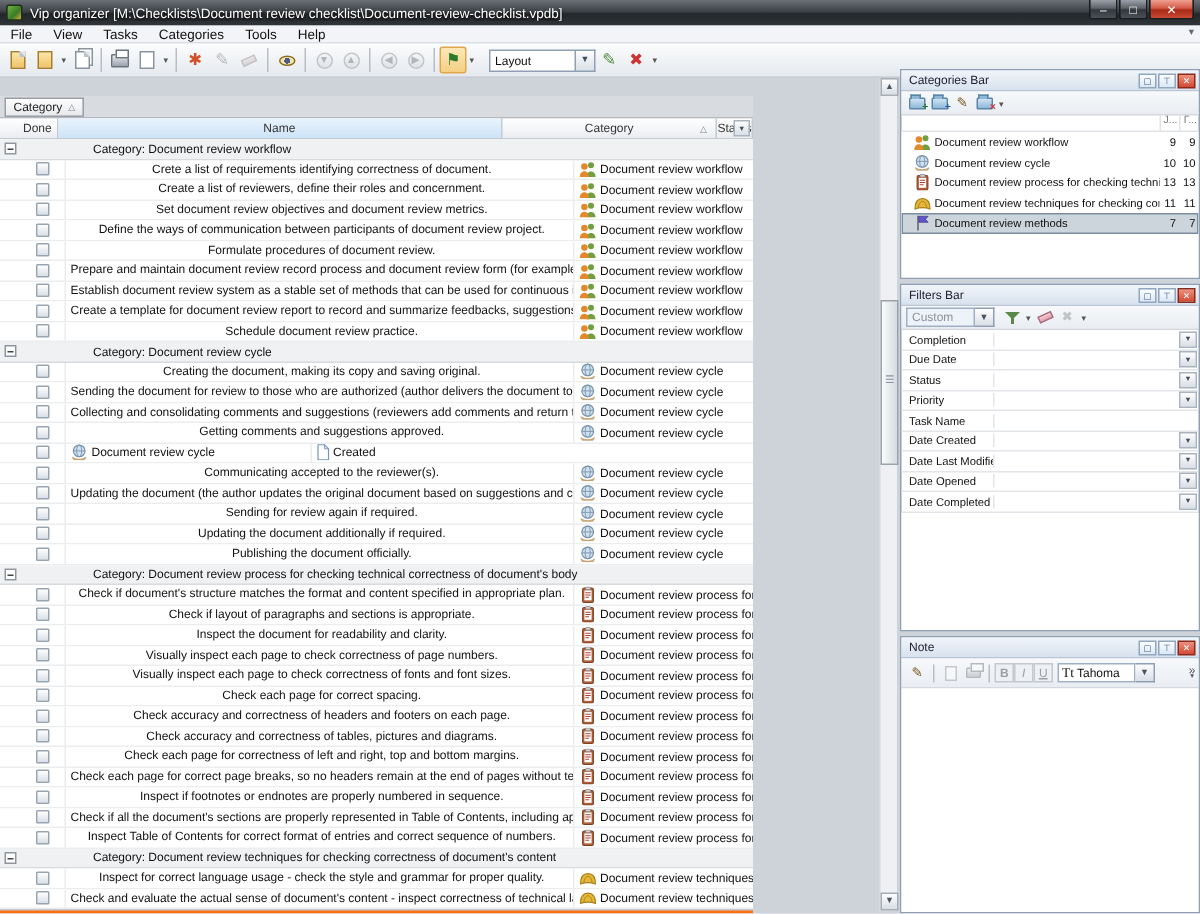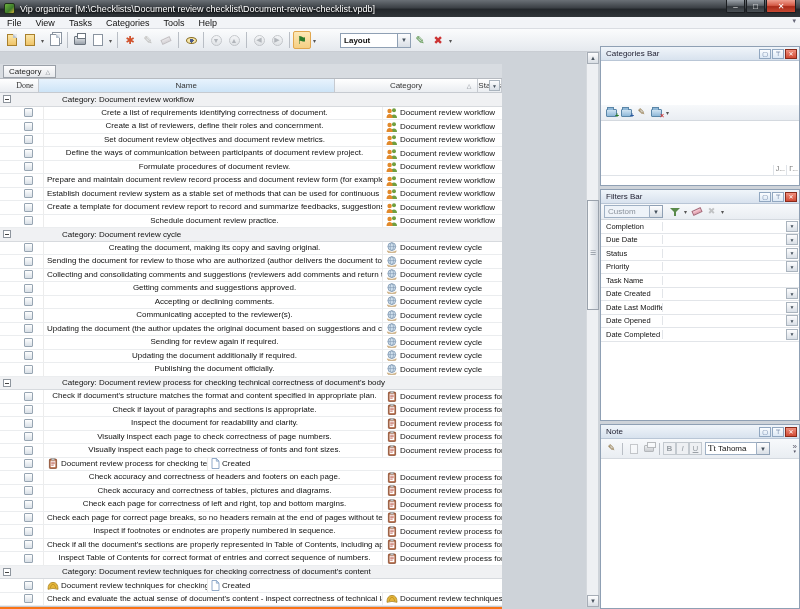--- a/index.html
+++ b/index.html
@@ -39,36 +39,36 @@
   .mini-page.note { background:linear-gradient(#fbe6a9,#efc468); border-color:#a8802c; }
   .mini-page.copy { box-shadow:2px -2px 0 -1px #fff, 2px -2px 0 0 #8a94a0; }
   .mini-page .fold { position:absolute; right:-1px; top:-1px; width:0; height:0;
     border-top:4px solid #e5e9ee; border-left:4px solid #b9c4cf; }
   .mini-print { width:12px; height:9px; background:linear-gradient(#e8ebee,#9aa2ab); border:1px solid #6a737d; border-radius:1px; position:relative; }
   .mini-print:before { content:""; position:absolute; left:2px; top:-4px; width:7px; height:4px; background:#fff; border:1px solid #6a737d; }
   .glyph { font-size:11px; line-height:1; }
   .eye { width:11px; height:7px; border:1px solid #8a6d1f; border-radius:50%; background:radial-gradient(circle at 50% 50%, #4a5a8a 0 2px, #f6e6a8 2px); }
   .circ { width:11px; height:11px; border-radius:50%; border:1px solid #7585a0; background:linear-gradient(#f2f6fa,#c6d4e4);
     color:#41618c; font-size:7px; display:flex; align-items:center; justify-content:center; }
-  #layout-combo { display:flex; margin-left:22px;font-weight:bold; }
+  #layout-combo { display:flex; margin-left:8px; }
   #layout-combo .cval { width:58px; height:15px; background:#fff; border:1px solid #8fa0b4; font-size:8px; line-height:13px; padding-left:3px; }
   .cbtn { width:13px; height:15px; border:1px solid #8fa0b4; border-left:none;
     background:linear-gradient(#fdfdfe,#d9dfe6); color:#44505c; font-size:6px; display:flex; align-items:center; justify-content:center; }
   .eraser { width:10px; height:5px; background:linear-gradient(#f8cfd8,#e49aaa); border:1px solid #a86a7a; transform:rotate(-25deg); }
 
   
   #grid { position:absolute; left:0; top:64px; width:502px; height:557px; background:#fff; }
   #groupby { height:15px; background:#d8dce1; border-bottom:1px solid #b6bac0; display:flex; align-items:center; padding-left:3px; }
   #groupby-chip { height:13px; border:1px solid #9aa0a8; background:linear-gradient(#fdfdfe,#e7e9ec);
     display:flex; align-items:center; padding:0 5px; font-size:8px; color:#222; }
   .sorttri { font-size:6px; color:#7c828a; margin-left:4px; }
   #ghead { height:14px; display:flex; border-bottom:1px solid #c6cad0; background:linear-gradient(#ffffff,#eaedf1); font-size:8px; color:#333; }
   .hc { border-right:1px solid #c6cad0; display:flex; align-items:center; justify-content:center; position:relative; }
   #h-ind { width:14px; border-right:none; }
-  #h-done { width:30px;font-family:Liberation Serif, serif; }
+  #h-done { width:30px; }
   #h-name { width:339px; background:linear-gradient(#e8f3fd,#cde4f7); }
   #h-cat { width:164px; }
   #h-status { flex:1; }
   #status-filter-btn { position:absolute; right:1px; top:1px; width:11px; height:11px; border:1px solid #aab4be;
     background:linear-gradient(#fdfdfe,#d9dfe6); color:#44505c; font-size:5px; display:flex; align-items:center; justify-content:center; }
   #gbody { height:513px; overflow:hidden; background:#fff; }
   .grow { height:13.5px; background:#f0f1f3; border-bottom:1px solid #d7dade; display:flex; align-items:center;gap:47px; }
   .expander { width:8px; height:8px; border:1px solid #8e959d; background:#fff; margin-left:3px; position:relative; flex:none; }
   .expander:before { content:""; position:absolute; left:1px; top:3px; width:4px; height:1px; background:#444; }
   .glabel { margin-left:4px; white-space:nowrap; overflow:hidden; }
@@ -88,21 +88,21 @@
   .sbtn { position:absolute; left:0; width:12px; height:12px; border:1px solid #a6adb6;
     background:linear-gradient(#fdfdfe,#d9dee4); color:#4a5560; font-size:6px; display:flex; align-items:center; justify-content:center; }
   #sb-up { top:0; }
   #sb-down { bottom:0; }
   #sb-thumb { position:absolute; left:0; top:148px; width:12px; height:110px; border:1px solid #9aa2ac;
     background:linear-gradient(90deg,#fafbfc,#d5dbe2); }
   #sb-thumb:before { content:"☰"; position:absolute; left:2px; top:48px; font-size:7px; color:#8a929c; }
 
   
   .panel { position:absolute; left:600px; width:200px; border:1px solid #8fa0b4; background:#fff; display:flex; flex-direction:column; }
-  #p-categories { top:46px; height:140px;gap:44px; }
+  #p-categories { top:46px; height:140px; }
   #p-filters { top:189px; height:232px; }
   #p-note { top:424px; height:185px; }
   .ptitle { height:14px; flex:none; background:linear-gradient(#f0f5fa,#d8e2ee); border-bottom:1px solid #b9c6d6;
     display:flex; align-items:center; padding:0 2px 0 5px; font-size:8px; color:#223; }
   .ptitle .sp { flex:1; }
   .pbtn { width:12px; height:10px; border:1px solid #91a7c0; background:linear-gradient(#fbfdff,#dce8f5);
     margin-left:1px; display:flex; align-items:center; justify-content:center; color:#44608a; font-size:6px; }
   .pbtn.close { background:linear-gradient(#f0907e,#d14a34); color:#fff; border-color:#8a2a1a; }
   .ptools { height:16px; flex:none; background:linear-gradient(#f7f9fb,#e9edf2); border-bottom:1px solid #d4d9df;
     display:flex; align-items:center; padding-left:3px; }
@@ -618,21 +618,20 @@
               </svg>
             </span>
             <span>Created</span>
           </div>
         </div>
         <div class="trow">
           <div class="c-ind"></div>
           <div class="c-done">
             <span class="cb"></span>
           </div>
-          <div class="c-name">Accepting or declining comments.</div>
           <div class="c-cat">
             <span class="cicon">
               <svg width="12" height="11" viewBox="0 0 12 11">
                 <circle cx="5.8" cy="4.6" r="3.9" fill="#cfe0ee" stroke="#7a93ad" stroke-width="0.8"></circle>
                 <ellipse cx="5.8" cy="4.6" rx="1.7" ry="3.9" fill="none" stroke="#7a93ad" stroke-width="0.6"></ellipse>
                 <line x1="1.9" y1="4.6" x2="9.7" y2="4.6" stroke="#7a93ad" stroke-width="0.6"></line>
                 <path d="M1.2 8.8q4.6 2.8 9.2 0l-1 1.7H2.2z" fill="#d9b98a" stroke="#b08a50" stroke-width="0.4"></path>
               </svg>
             </span>
             <span class="cattext">Document review cycle</span>
@@ -919,20 +918,21 @@
               </svg>
             </span>
             <span>Created</span>
           </div>
         </div>
         <div class="trow">
           <div class="c-ind"></div>
           <div class="c-done">
             <span class="cb"></span>
           </div>
+          <div class="c-name">Check each page for correct spacing.</div>
           <div class="c-cat">
             <span class="cicon">
               <svg width="12" height="11" viewBox="0 0 12 11">
                 <rect x="2.4" y="1" width="7.2" height="9.6" rx="1" fill="#b0603a" stroke="#7d3f22" stroke-width="0.7"></rect>
                 <rect x="3.6" y="2.6" width="4.8" height="6.6" fill="#fff"></rect>
                 <rect x="4.4" y="0.3" width="3.2" height="1.8" rx="0.5" fill="#cfcfcf" stroke="#808080" stroke-width="0.5"></rect>
                 <path d="M4.2 4.2h3.6M4.2 5.7h3.6M4.2 7.2h2.5" stroke="#b04030" stroke-width="0.7"></path>
               </svg>
             </span>
             <span class="cattext">Document review process for checking technical correctness of document's body</span>
@@ -1138,20 +1138,21 @@
         </div>
         <div class="grow">
           <span class="expander"></span>
           <span class="glabel">Category: Document review techniques for checking correctness of document's content</span>
         </div>
         <div class="trow">
           <div class="c-ind"></div>
           <div class="c-done">
             <span class="cb"></span>
           </div>
+          <div class="c-name">Inspect for correct language usage - check the style and grammar for proper quality.</div>
           <div class="c-cat">
             <span class="cicon">
               <svg width="12" height="11" viewBox="0 0 12 11">
                 <path d="M1 9.3Q1 2.4 6 2.4q5 0 5 6.9Q6 7.4 1 9.3z" fill="#e7b73a" stroke="#a8801a" stroke-width="0.8"></path>
                 <path d="M3.2 8.4Q3.7 4.6 6 4.1M8.8 8.4Q8.3 4.6 6 4.1" stroke="#a8801a" stroke-width="0.6" fill="none"></path>
               </svg>
             </span>
             <span class="cattext">Document review techniques for checking correctness of document's content</span>
           </div>
           <div class="c-status">

